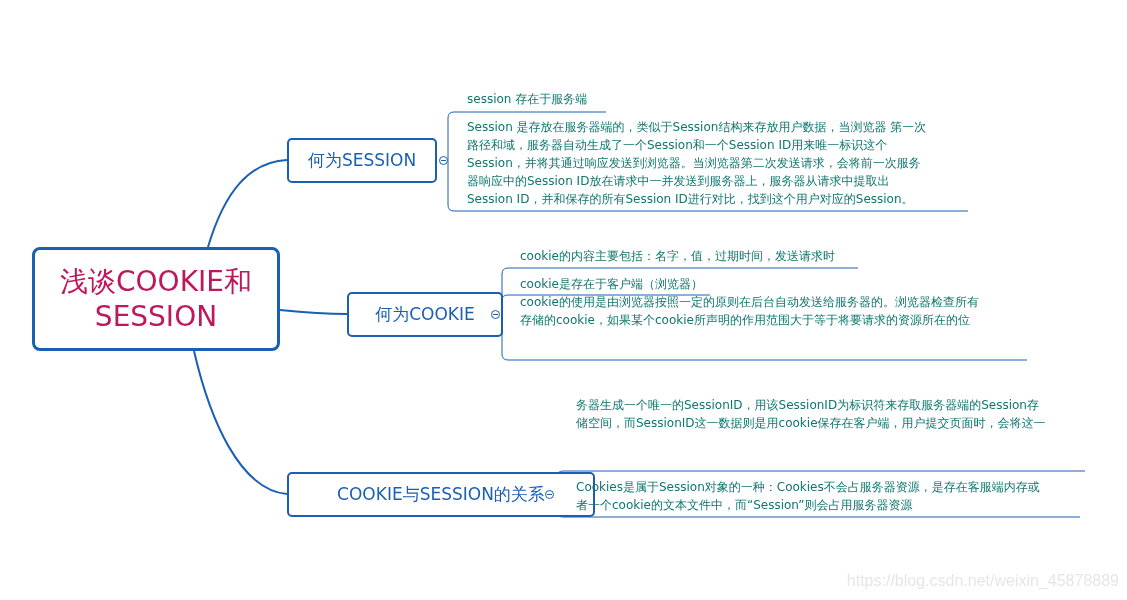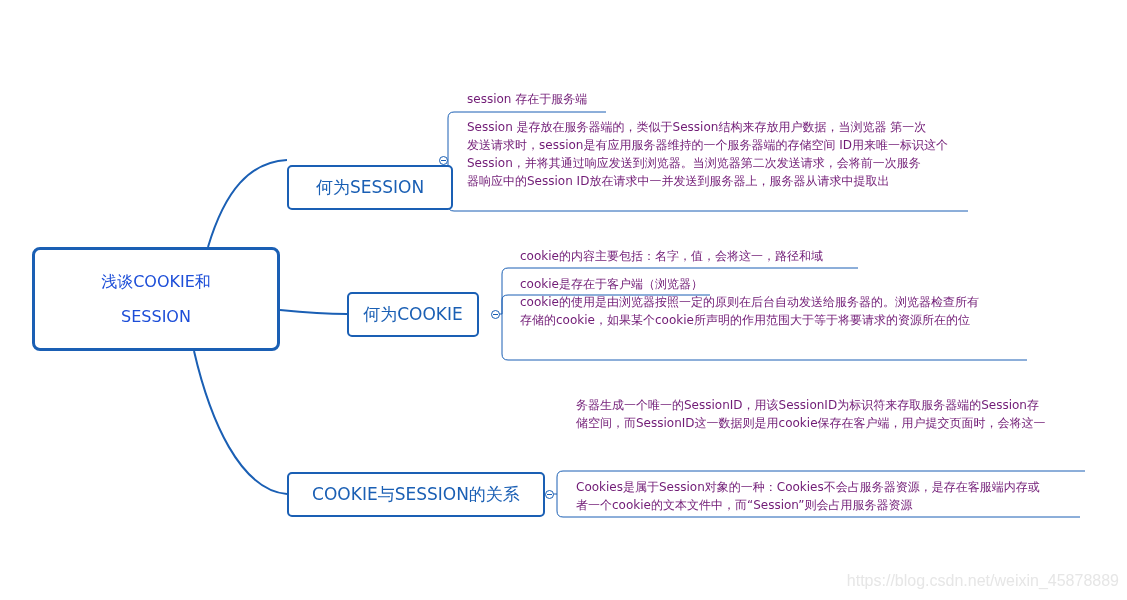--- a/index.html
+++ b/index.html
@@ -2,35 +2,35 @@
 <html><head>
 <meta charset="utf-8">
 <style>
   html, body { margin:0; padding:0; background:#ffffff; }
   body { width:1127px; height:600px; position:relative; overflow:hidden;
          font-family:"DejaVu Sans","Liberation Sans",sans-serif; }
   svg.lines { position:absolute; left:0; top:0; }
   .central {
     position:absolute; left:32px; top:247px; width:248px; height:104px;
     border:3px solid #1a5fb4; border-radius:8px; box-sizing:border-box;
-    background:#fff; color:#1d4ed8; font-size:16px; line-height:35px;
+    background:#fff; color:#be185d; font-size:28px; line-height:35px;
     display:flex; align-items:center; justify-content:center; text-align:center;
   }
   .topic {
     position:absolute; border:2px solid #1a5fb4; border-radius:5px; box-sizing:border-box;
     background:#fff; color:#1a5fb4; font-size:17px; display:flex; align-items:center;
     justify-content:center; white-space:nowrap;
   }
   .collapse {
     position:absolute; width:9px; height:9px; border:1px solid #1a5fb4; border-radius:50%;
     background:#fff; box-sizing:border-box;
   }
   .collapse::after { content:""; position:absolute; left:1px; right:1px; top:3px; height:1px; background:#1a5fb4; }
   .sub {
-    position:absolute; color:#701a75; font-size:12px; line-height:18px; white-space:nowrap;
+    position:absolute; color:#0f766e; font-size:12px; line-height:18px; white-space:nowrap;
   }
   .watermark { position:absolute; right:8px; bottom:10px; color:#e6e6e6; font-size:16px;
                font-family:"Liberation Sans",sans-serif; }
 </style>
 </head>
 <body>
 
 <svg class="lines" width="1127" height="600">
   <g fill="none" stroke="#1a5fb4" stroke-width="2">
 
@@ -55,50 +55,51 @@
   </g>
 </svg>
 
 <div class="central">
   <div>
     <div>浅谈COOKIE和</div>
     <div>SESSION</div>
   </div>
 </div>
 
-<div class="topic" style="left:287px;top:138px;width:166px;height:45px;margin-top:27px;">
+<div class="topic" style="left:287px;top:138px;width:150px;height:45px;">
   <span>何为SESSION</span>
 </div>
 <div class="collapse" style="left:439px;top:156px;"></div>
 <div class="sub" style="left:467px;top:90px;">
   <div>session 存在于服务端</div>
 </div>
 <div class="sub" style="left:467px;top:118px;">
   <div>Session 是存放在服务器端的，类似于Session结构来存放用户数据，当浏览器 第一次</div>
-  <div>发送请求时，session是有应用服务器维持的一个服务器端的存储空间 ID用来唯一标识这个</div>
+  <div>路径和域，服务器自动生成了一个Session和一个Session ID用来唯一标识这个</div>
   <div>Session，并将其通过响应发送到浏览器。当浏览器第二次发送请求，会将前一次服务</div>
   <div>器响应中的Session ID放在请求中一并发送到服务器上，服务器从请求中提取出</div>
+  <div>Session ID，并和保存的所有Session ID进行对比，找到这个用户对应的Session。</div>
 </div>
 
-<div class="topic" style="left:347px;top:292px;width:132px;height:45px;">
+<div class="topic" style="left:347px;top:292px;width:156px;height:45px;">
   <span>何为COOKIE</span>
 </div>
 <div class="collapse" style="left:491px;top:310px;"></div>
 <div class="sub" style="left:520px;top:247px;">
-  <div>cookie的内容主要包括：名字，值，会将这一，路径和域</div>
+  <div>cookie的内容主要包括：名字，值，过期时间，发送请求时</div>
 </div>
 <div class="sub" style="left:520px;top:275px;">
   <div>cookie是存在于客户端（浏览器）</div>
 </div>
 <div class="sub" style="left:520px;top:293px;">
   <div>cookie的使用是由浏览器按照一定的原则在后台自动发送给服务器的。浏览器检查所有</div>
   <div>存储的cookie，如果某个cookie所声明的作用范围大于等于将要请求的资源所在的位</div>
 </div>
 
-<div class="topic" style="left:287px;top:472px;width:258px;height:45px;">
+<div class="topic" style="left:287px;top:472px;width:308px;height:45px;">
   <span>COOKIE与SESSION的关系</span>
 </div>
 <div class="collapse" style="left:545px;top:490px;"></div>
 <div class="sub" style="left:576px;top:396px;">
   <div>务器生成一个唯一的SessionID，用该SessionID为标识符来存取服务器端的Session存</div>
   <div>储空间，而SessionID这一数据则是用cookie保存在客户端，用户提交页面时，会将这一</div>
 </div>
 <div class="sub" style="left:576px;top:478px;">
   <div>Cookies是属于Session对象的一种：Cookies不会占服务器资源，是存在客服端内存或</div>
   <div>者一个cookie的文本文件中，而“Session”则会占用服务器资源</div>

